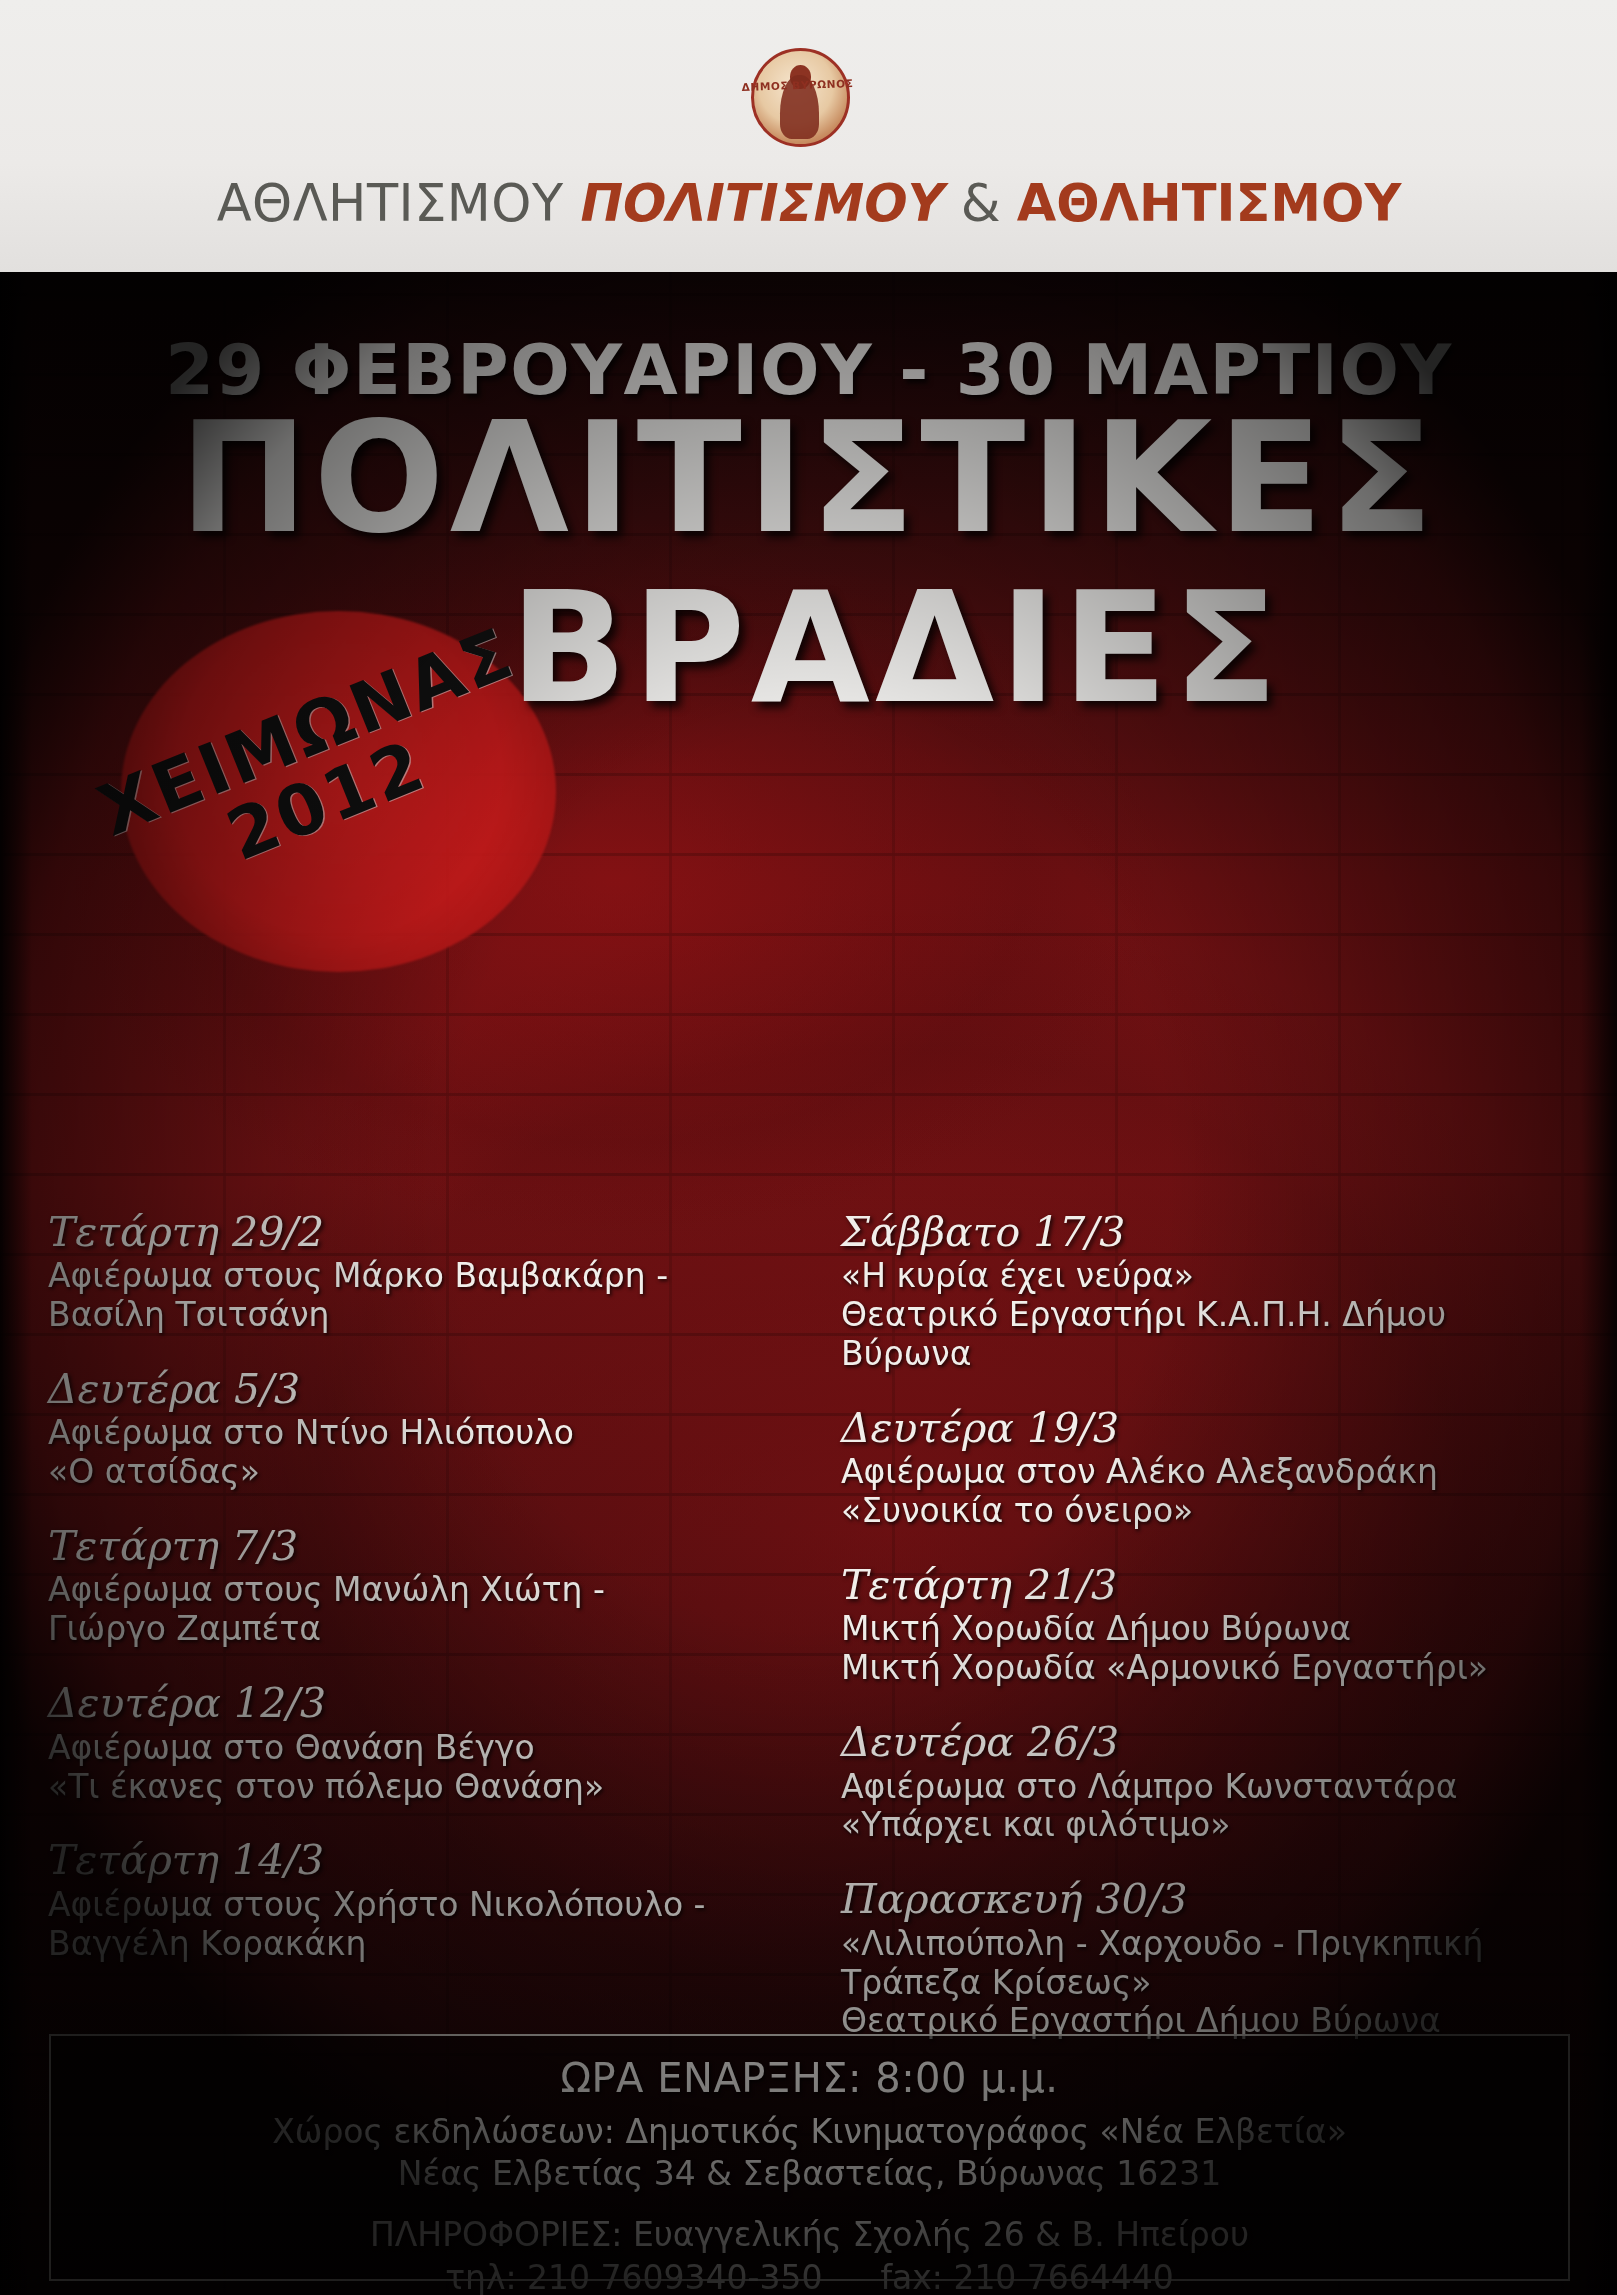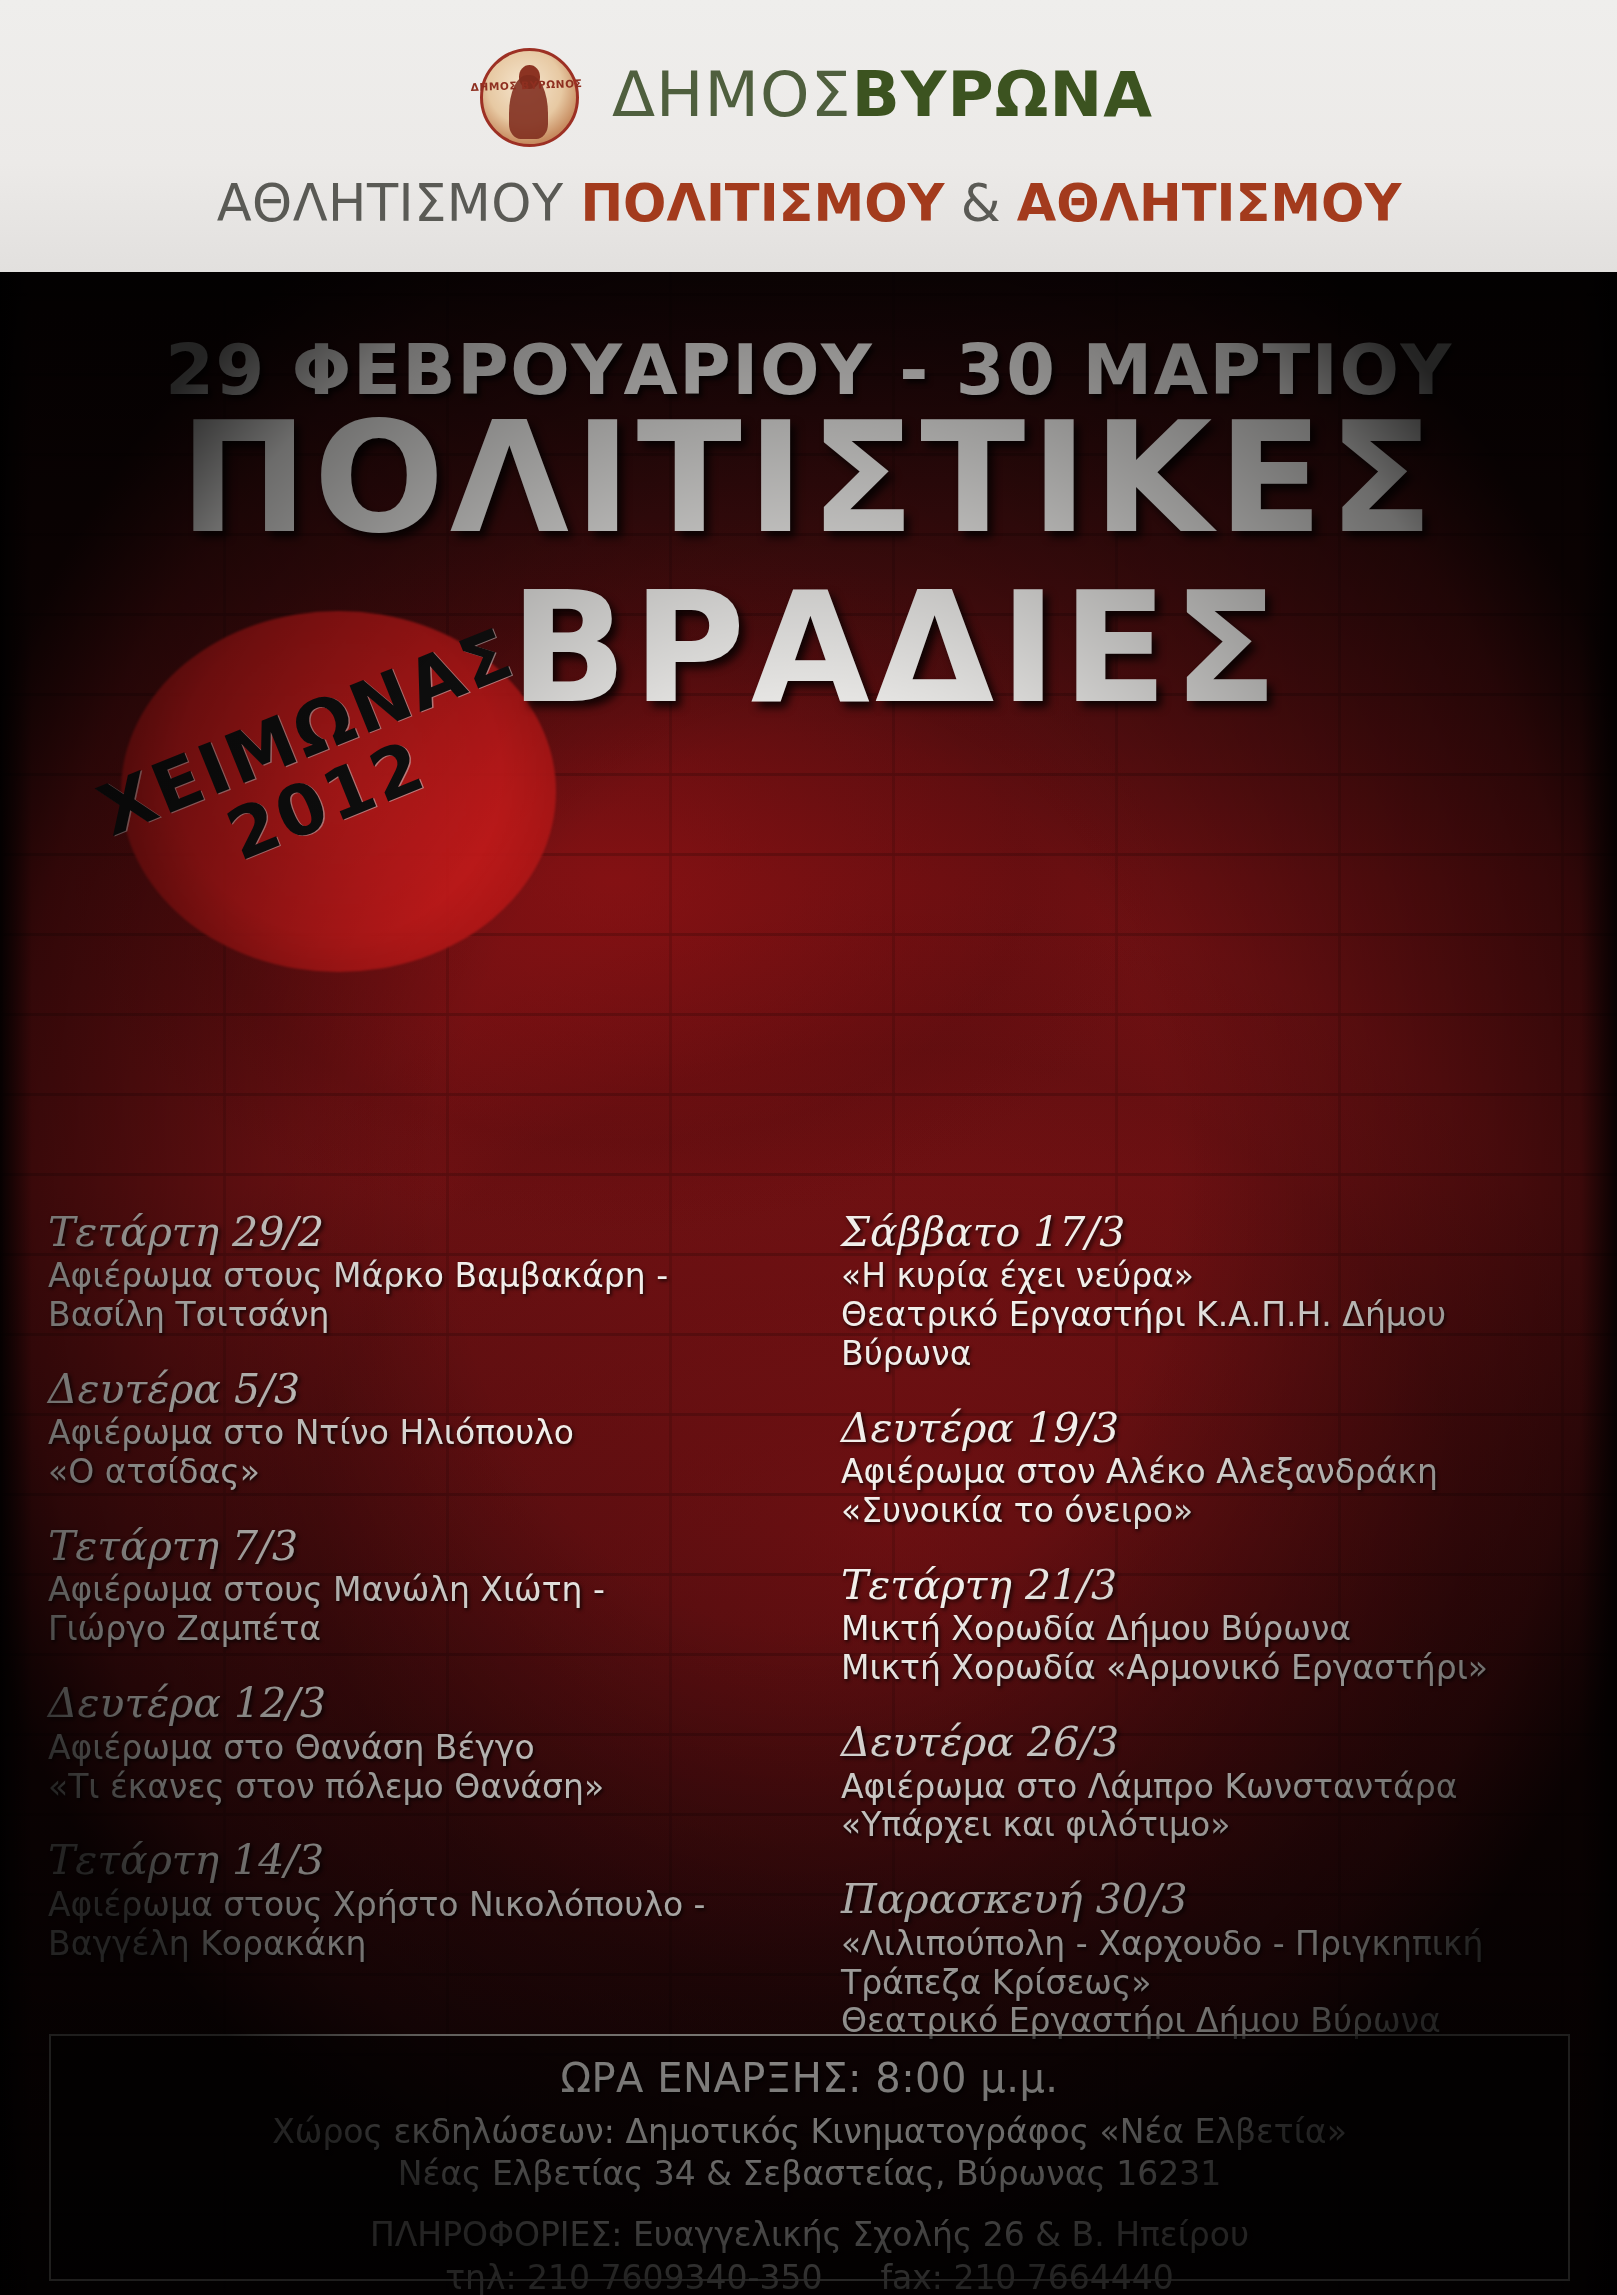--- a/index.html
+++ b/index.html
@@ -94,21 +94,21 @@
   .header-sub {
     position: absolute;
     left: 0; top: 178px;
     width: 1618px;
     text-align: center;
     font-size: 51px;
     line-height: 1;
     white-space: nowrap;
   }
   .header-sub .s1 { color: #5a5a55; letter-spacing: 0.5px; }
-  .header-sub .s2 { color: #a33b1d; font-weight: bold; }
+  .header-sub .s2 { color: #a33b1d; font-weight: bold; font-style: italic; }
   .header-sub .s3 { color: #5a5a55; }
   .header-sub .s4 { color: #a33b1d; font-weight: bold; }
 
   
   .poster-body {
     position: absolute;
     left: 0; top: 272px;
     width: 1618px;
     height: 2024px;
     background:
@@ -268,23 +268,20 @@
 
   <div class="header-band">
     <div class="header-logo-row">
       <div class="logo-emblem">
         <div class="ring">
           <div class="head"></div>
           <div class="figure"></div>
         </div>
         <div class="band-txt">ΔΗΜΟΣ ΒΥΡΩΝΟΣ</div>
       </div>
-      <div class="logo-title">
-        <span class="t1">ΔΗΜΟΣ</span><span class="t2">ΒΥΡΩΝΑ</span>
-      </div>
     </div>
     <div class="header-sub">
       <span class="s1">ΑΘΛΗΤΙΣΜΟΥ </span><span class="s2">ΠΟΛΙΤΙΣΜΟΥ</span><span class="s3"> &amp; </span><span class="s4">ΑΘΛΗΤΙΣΜΟΥ</span>
     </div>
   </div>
 
   <div class="poster-body">
     <div class="bricks"></div>
     <div class="red-moon"></div>
 

